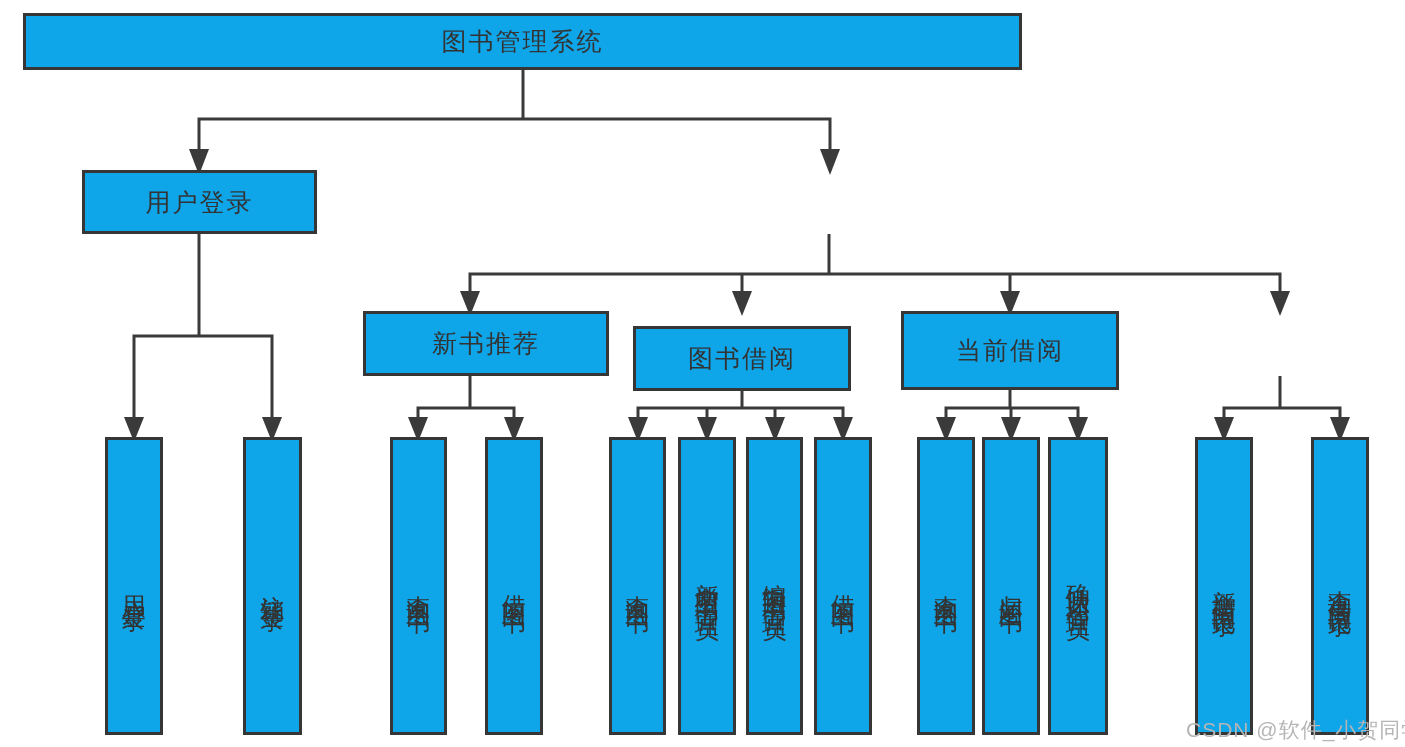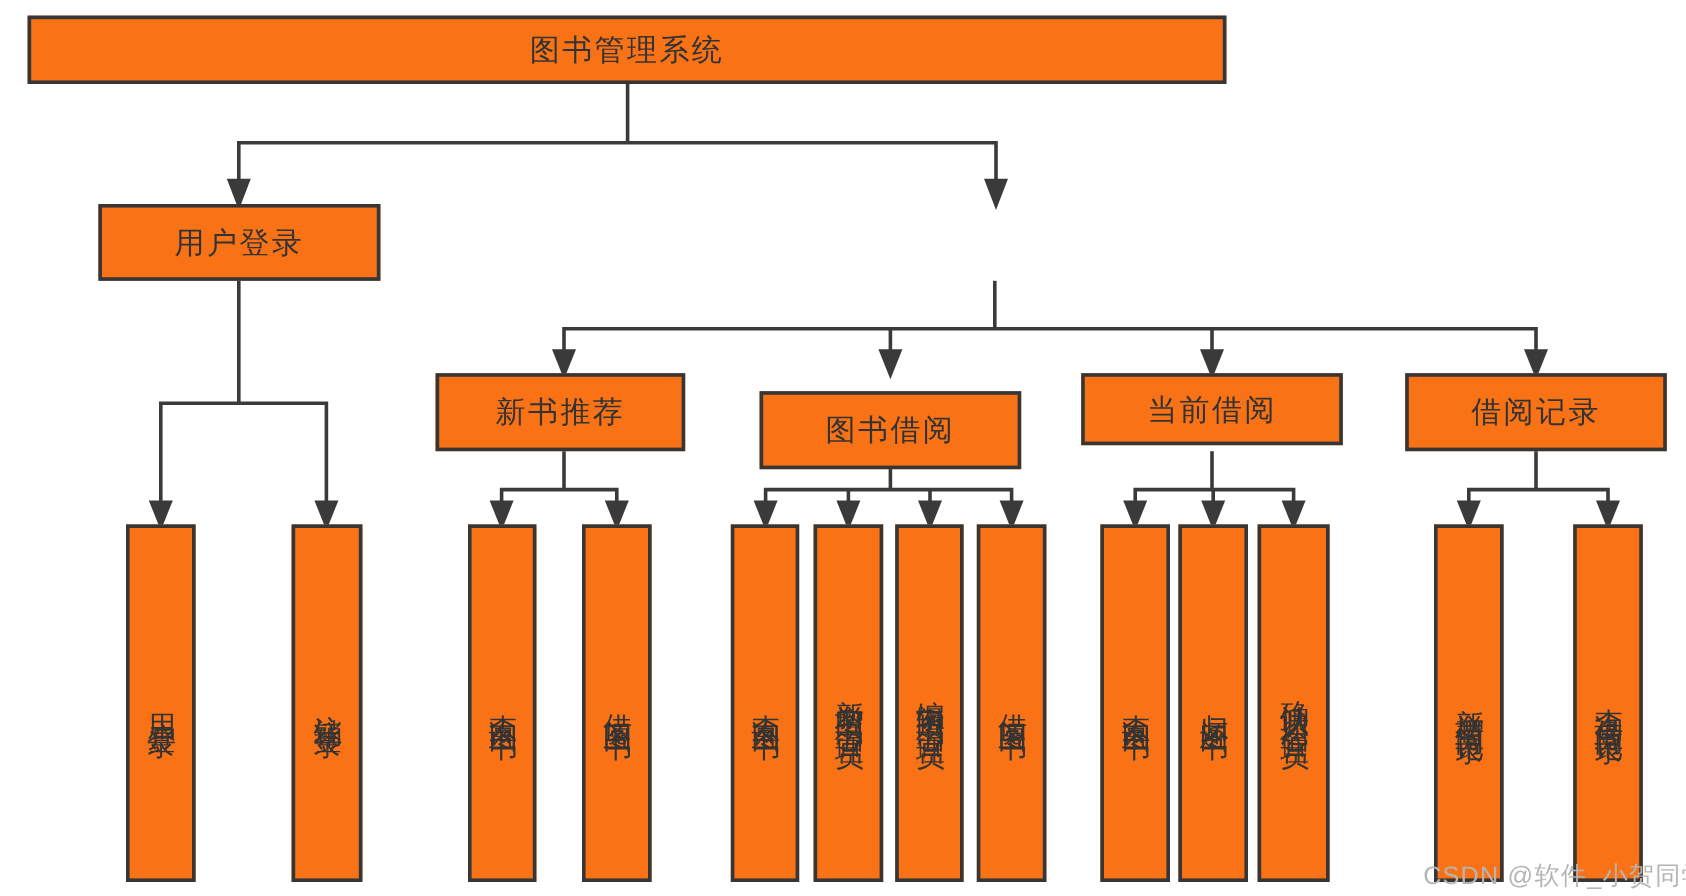--- a/index.html
+++ b/index.html
@@ -8,21 +8,21 @@
     width:1405px;height:747px;
     background:#ffffff;
     font-family:"Liberation Sans",sans-serif;
     overflow:hidden;
   }
   .connectors{position:absolute;left:0;top:0;z-index:1;}
   .node{
     position:absolute;
     box-sizing:border-box;
     border:3px solid #363636;
-    background:#f97316;
+    background:#0ea5e9;
     color:#333333;
     display:flex;align-items:center;justify-content:center;
     z-index:2;
     letter-spacing:2px;
   }
   .root{font-size:25px;}
   .l2,.l3{font-size:25px;}
   .leaf{
     font-size:24px;
     writing-mode:vertical-rl;
@@ -98,24 +98,23 @@
       <polygon points="1068,417 1088,417 1078,442"></polygon>
       <polygon points="1214,417 1234,417 1224,442"></polygon>
       <polygon points="1330,417 1350,417 1340,442"></polygon>
     </g>
   </svg>
 
   <div class="node root" style="left:23px;top:13px;width:999px;height:57px;">图书管理系统</div>
 
   <div class="node l2" style="left:82px;top:170px;width:235px;height:64px;">用户登录</div>
 
-  <div class="node l3" style="left:363px;top:311px;width:208px;height:65px;">新书推荐</div>
+  <div class="node l3" style="left:363px;top:311px;width:246px;height:65px;">新书推荐</div>
   <div class="node l3" style="left:633px;top:326px;width:218px;height:65px;">图书借阅</div>
-  <div class="node l3" style="left:901px;top:311px;width:218px;height:60px;">当前借阅</div>
-  <div class="node l3" style="left:1171px;top:311px;width:218px;height:65px;">借阅记录</div>
+  <div class="node l3" style="left:901px;top:311px;width:218px;height:79px;">当前借阅</div>
 
   <div class="node leaf" style="left:105px;top:437px;width:58px;height:298px;">用户登录</div>
   <div class="node leaf" style="left:243px;top:437px;width:59px;height:298px;">注销登录</div>
 
   <div class="node leaf" style="left:390px;top:437px;width:57px;height:298px;">查询图书</div>
   <div class="node leaf" style="left:485px;top:437px;width:58px;height:298px;">借阅图书</div>
 
   <div class="node leaf" style="left:609px;top:437px;width:57px;height:298px;">查询图书</div>
   <div class="node leaf" style="left:678px;top:437px;width:58px;height:298px;">新增图书（管理员）</div>
   <div class="node leaf" style="left:746px;top:437px;width:57px;height:298px;">编辑图书（管理员）</div>

